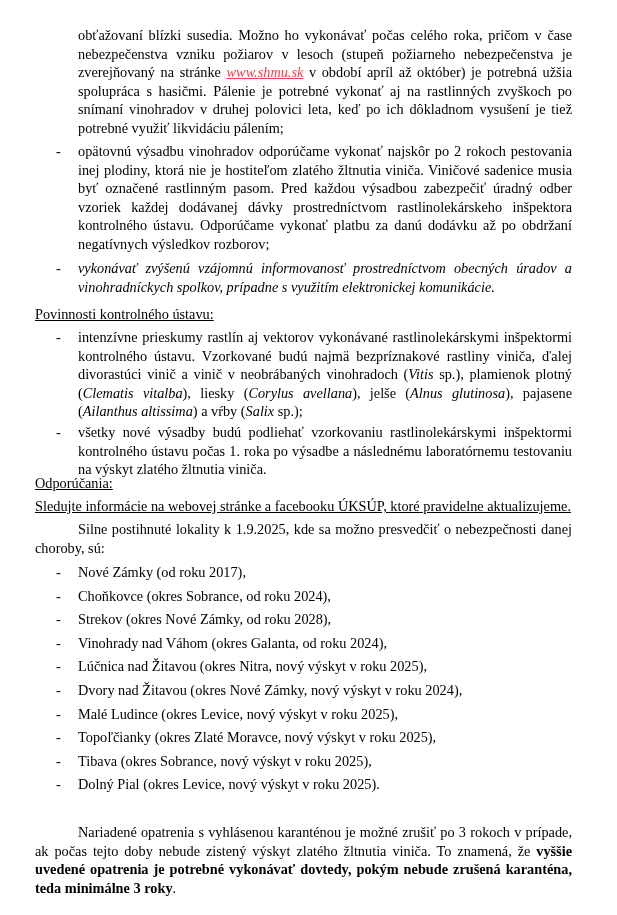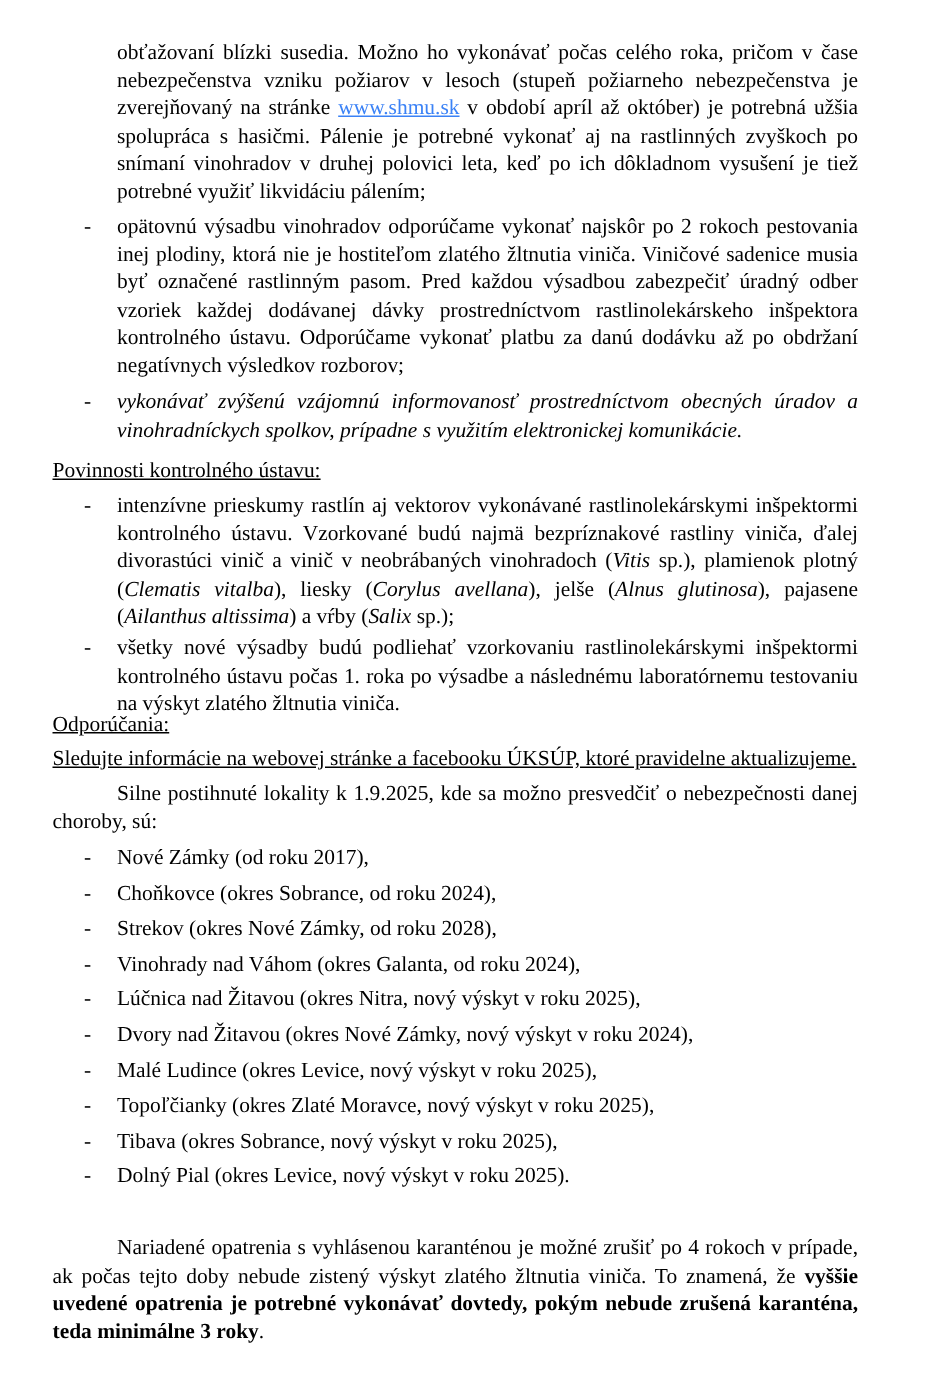--- a/index.html
+++ b/index.html
@@ -4,21 +4,21 @@
 <style>
   html, body { margin: 0; padding: 0; background: #ffffff; }
   body { width: 617px; height: 915px; overflow: hidden; position: relative;
          font-family: "Liberation Serif", serif; font-size: 14.3px; color: #000; }
   .page { position: absolute; left: 0; top: 0; width: 617px; height: 915px; }
   .just { text-align: justify; text-align-last: left; }
   .blk { position: absolute; line-height: 18.6px; }
   .item { position: absolute; left: 78px; width: 494px; line-height: 18.6px; }
   .dash { position: absolute; left: 56px; line-height: 18.6px; }
   .u { text-decoration: underline; }
-  .link { text-decoration: underline; color: #3b82f6; }
+  .link { text-decoration: underline; color: #ef4444; font-style: italic; }
   i { font-style: italic; }
   b { font-weight: bold; }
   .loc { position: absolute; left: 78px; line-height: 18px; white-space: nowrap; }
   .ldash { position: absolute; left: 56px; line-height: 18px; }
 </style>
 </head>
 <body>
 
 <div class="page">
 
@@ -62,15 +62,15 @@
     <span class="ldash" style="top:705px;">-</span>
     <span class="loc" style="top:705px;">Malé Ludince (okres Levice, nový výskyt v roku 2025),</span>
     <span class="ldash" style="top:728px;">-</span>
     <span class="loc" style="top:728px;">Topoľčianky (okres Zlaté Moravce, nový výskyt v roku 2025),</span>
     <span class="ldash" style="top:752px;">-</span>
     <span class="loc" style="top:752px;">Tibava (okres Sobrance, nový výskyt v roku 2025),</span>
     <span class="ldash" style="top:775px;">-</span>
     <span class="loc" style="top:775px;">Dolný Pial (okres Levice, nový výskyt v roku 2025).</span>
   </div>
 
-  <div class="blk just" style="left:35px; top:823px; width:537px; text-indent:43px;"><span>Nariadené opatrenia s vyhlásenou karanténou je možné zrušiť po 4 rokoch v prípade, ak počas tejto doby nebude zistený výskyt zlatého žltnutia viniča. To znamená, že </span><b>vyššie uvedené opatrenia je potrebné vykonávať dovtedy, pokým nebude zrušená karanténa, teda minimálne 3 roky</b><span>.</span></div>
+  <div class="blk just" style="left:35px; top:823px; width:537px; text-indent:43px;"><span>Nariadené opatrenia s vyhlásenou karanténou je možné zrušiť po 3 rokoch v prípade, ak počas tejto doby nebude zistený výskyt zlatého žltnutia viniča. To znamená, že </span><b>vyššie uvedené opatrenia je potrebné vykonávať dovtedy, pokým nebude zrušená karanténa, teda minimálne 3 roky</b><span>.</span></div>
 
 </div>
 
 </body></html>

